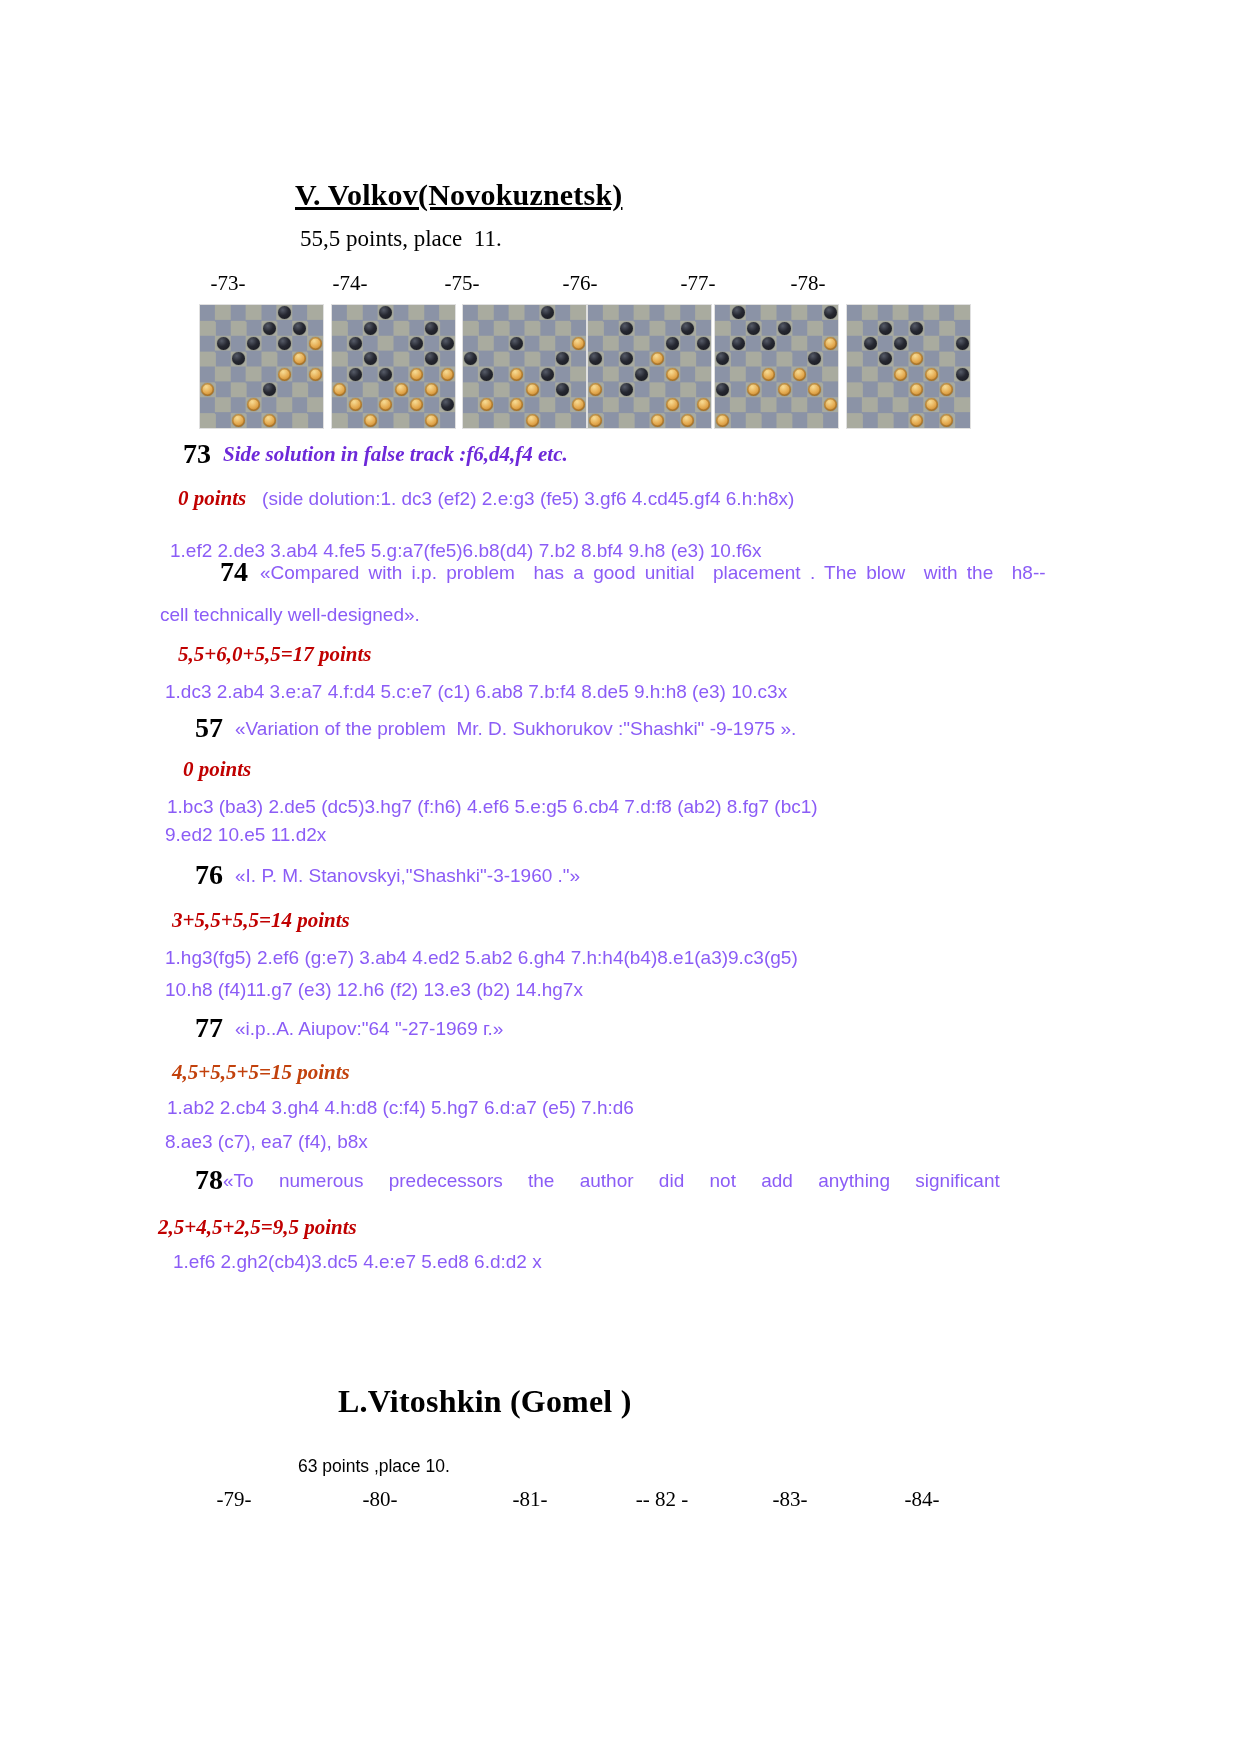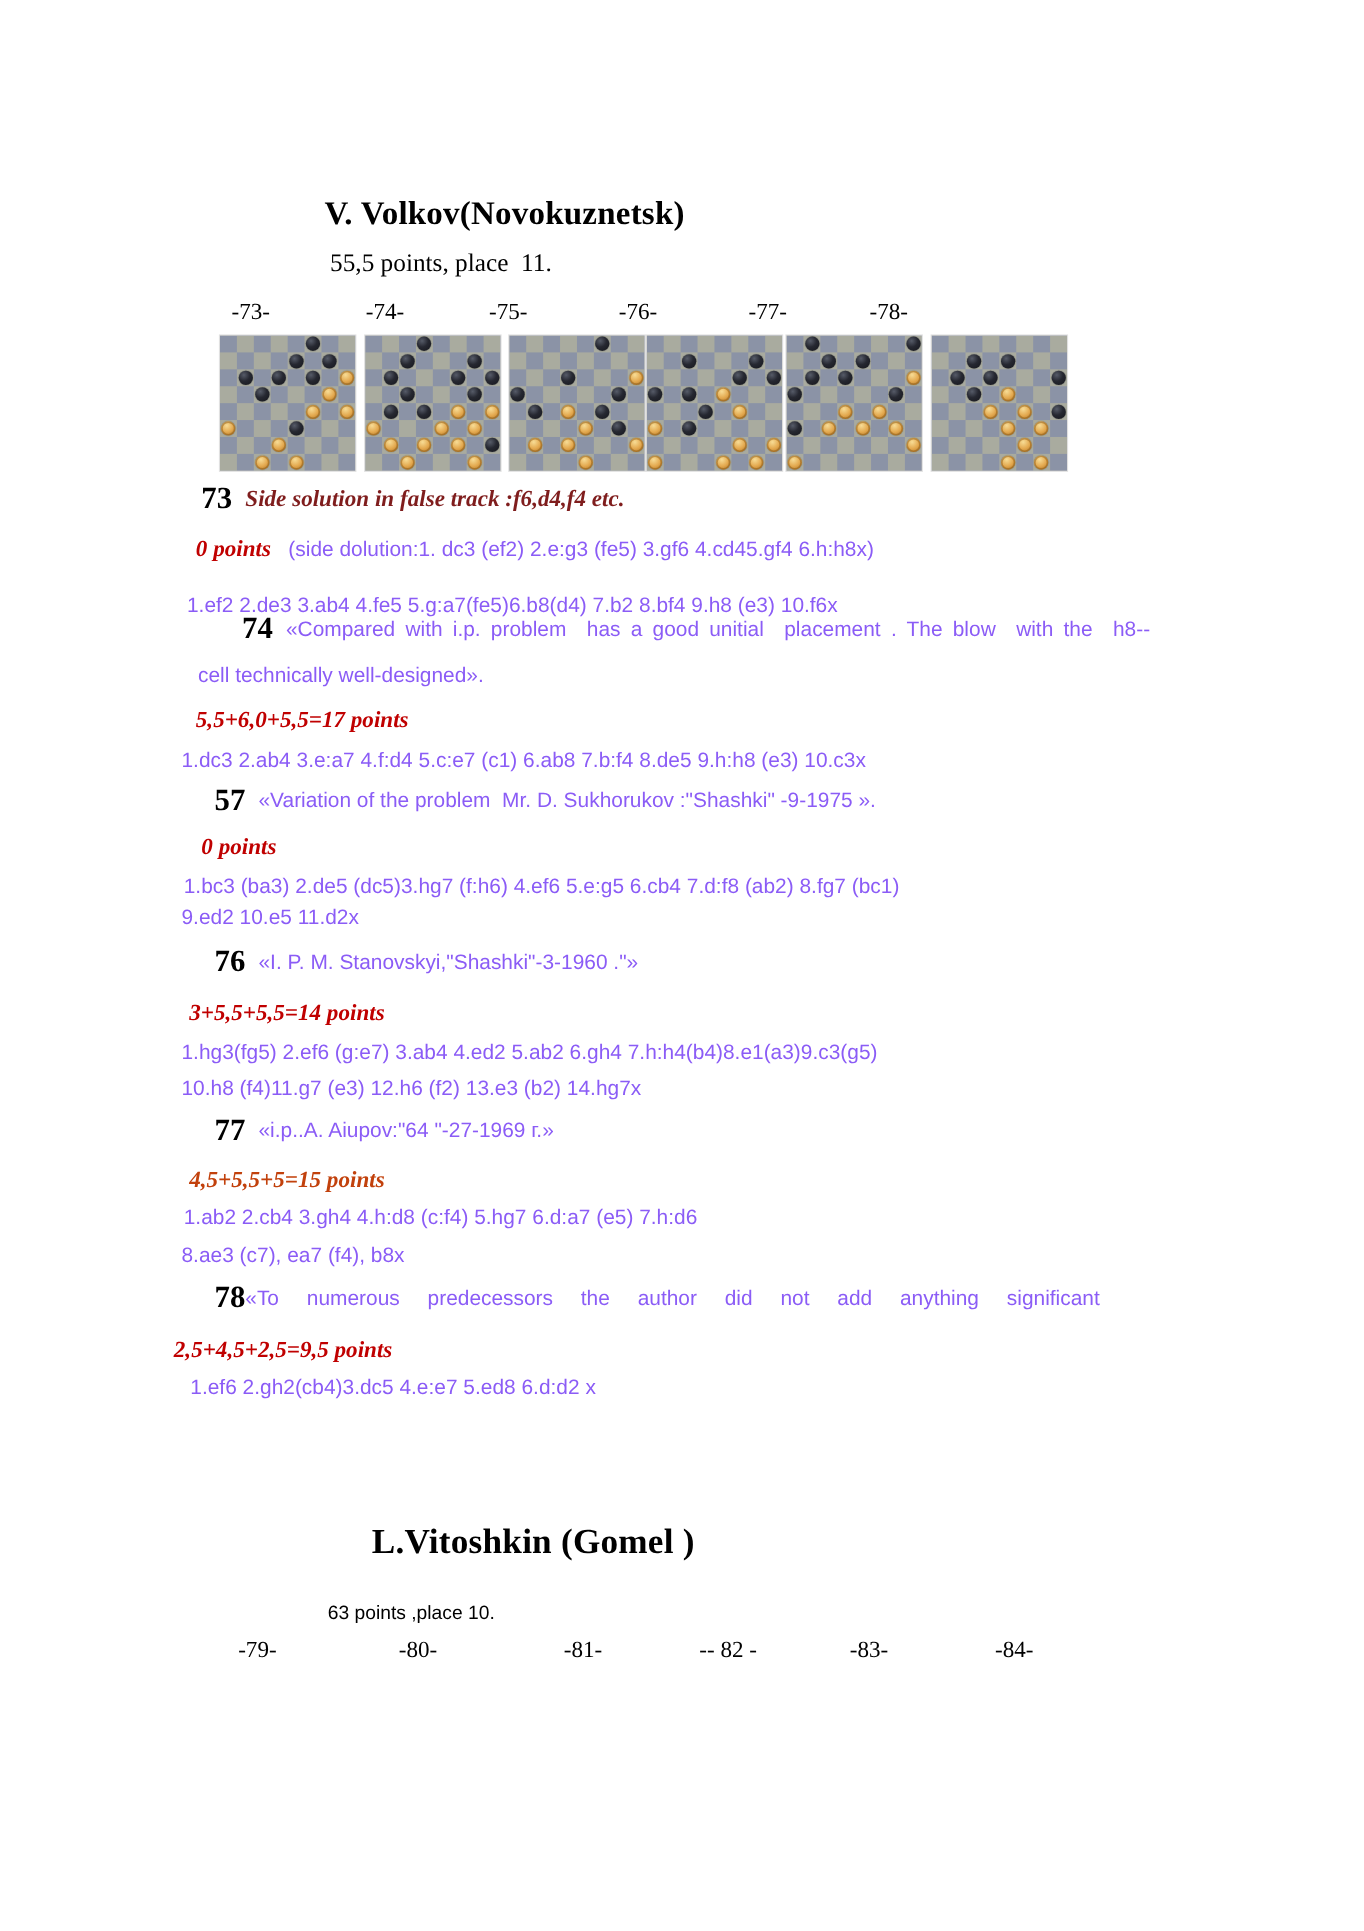--- a/index.html
+++ b/index.html
@@ -50,21 +50,21 @@
   .ws1{word-spacing:4px;}
   .ws2{word-spacing:20px;}
   .gap{display:inline-block;width:12px;}
 </style>
 </head>
 <body>
 
 <div class="page">
 
   <div>
-    <div class="abs title1" id="t1" style="left: 295px; top: 178px;">V. Volkov(Novokuznetsk)</div>
+    <div class="abs title1" id="t1" style="left: 295px; top: 178px; text-decoration: underline;">V. Volkov(Novokuznetsk)</div>
     <div class="abs subtitle1" id="s1" style="left: 300px; top: 226px;">55,5 points, place  11.</div>
     <div id="labels1">
         <span class="blabel" style="left: 228px; top: 271px;">-73-</span>
         <span class="blabel" style="left: 350px; top: 271px;">-74-</span>
         <span class="blabel" style="left: 462px; top: 271px;">-75-</span>
         <span class="blabel" style="left: 580px; top: 271px;">-76-</span>
         <span class="blabel" style="left: 698px; top: 271px;">-77-</span>
         <span class="blabel" style="left: 808px; top: 271px;">-78-</span>
       </div>
     <div id="boards1">
@@ -174,25 +174,25 @@
           <span class="piece pw" style="left: 47.325px; top: 62.7px;"></span>
           <span class="piece pw" style="left: 78.075px; top: 62.7px;"></span>
           <span class="piece pw" style="left: 62.7px; top: 78.075px;"></span>
           <span class="piece pw" style="left: 93.45px; top: 78.075px;"></span>
           <span class="piece pw" style="left: 78.075px; top: 93.45px;"></span>
           <span class="piece pw" style="left: 62.7px; top: 108.825px;"></span>
           <span class="piece pw" style="left: 93.45px; top: 108.825px;"></span>
         </div>
       </div>
     <div id="lines1">
-        <div class="line" style="left: 183px; top: 438px;"><span class="hnum">73</span><span class="gap"></span><span class="redtxt" style="color: #7f1d1d;">Side solution in false track :f6,d4,f4 etc.</span></div>
+        <div class="line" style="left: 183px; top: 438px;"><span class="hnum">73</span><span class="gap"></span><span class="redtxt" style="color: #6d28d9;">Side solution in false track :f6,d4,f4 etc.</span></div>
         <div class="line" style="left: 178px; top: 486px;"><span class="redtxt" style="color: rgb(192, 0, 0);">0 points</span><span class="body">   (side dolution:1. dc3 (ef2) 2.e:g3 (fe5) 3.gf6 4.cd45.gf4 6.h:h8x)</span></div>
         <div class="line" style="left: 170px; top: 524px; margin-top: 16px;"><span class="body">1.ef2 2.de3 3.ab4 4.fe5 5.g:a7(fe5)6.b8(d4) 7.b2 8.bf4 9.h8 (e3) 10.f6x</span></div>
         <div class="line" style="left: 220px; top: 556px;"><span class="hnum">74</span><span class="gap"></span><span class="body ws1">«Compared with i.p. problem  has a good unitial  placement . The blow  with the  h8--</span></div>
-        <div class="line" style="left: 160px; top: 604px; margin-left: 20px;"><span class="body">cell technically well-designed».</span></div>
+        <div class="line" style="left: 160px; top: 604px;"><span class="body">cell technically well-designed».</span></div>
         <div class="line" style="left: 178px; top: 642px;"><span class="redtxt" style="color: rgb(192, 0, 0);">5,5+6,0+5,5=17 points</span></div>
         <div class="line" style="left: 165px; top: 681px;"><span class="body">1.dc3 2.ab4 3.e:a7 4.f:d4 5.c:e7 (c1) 6.ab8 7.b:f4 8.de5 9.h:h8 (e3) 10.c3x</span></div>
         <div class="line" style="left: 195px; top: 712px;"><span class="hnum">57</span><span class="gap"></span><span class="body">«Variation of the problem  Mr. D. Sukhorukov :"Shashki" -9-1975 ».</span></div>
         <div class="line" style="left: 183px; top: 757px;"><span class="redtxt" style="color: rgb(192, 0, 0);">0 points</span></div>
         <div class="line" style="left: 167px; top: 796px;"><span class="body">1.bc3 (ba3) 2.de5 (dc5)3.hg7 (f:h6) 4.ef6 5.e:g5 6.cb4 7.d:f8 (ab2) 8.fg7 (bc1)</span></div>
         <div class="line" style="left: 165px; top: 824px;"><span class="body">9.ed2 10.e5 11.d2x</span></div>
         <div class="line" style="left: 195px; top: 859px;"><span class="hnum">76</span><span class="gap"></span><span class="body">«I. P. M. Stanovskyi,"Shashki"-3-1960 ."»</span></div>
         <div class="line" style="left: 172px; top: 908px;"><span class="redtxt" style="color: rgb(192, 0, 0);">3+5,5+5,5=14 points</span></div>
         <div class="line" style="left: 165px; top: 947px;"><span class="body">1.hg3(fg5) 2.ef6 (g:e7) 3.ab4 4.ed2 5.ab2 6.gh4 7.h:h4(b4)8.e1(a3)9.c3(g5)</span></div>
         <div class="line" style="left: 165px; top: 979px;"><span class="body">10.h8 (f4)11.g7 (e3) 12.h6 (f2) 13.e3 (b2) 14.hg7x</span></div>

